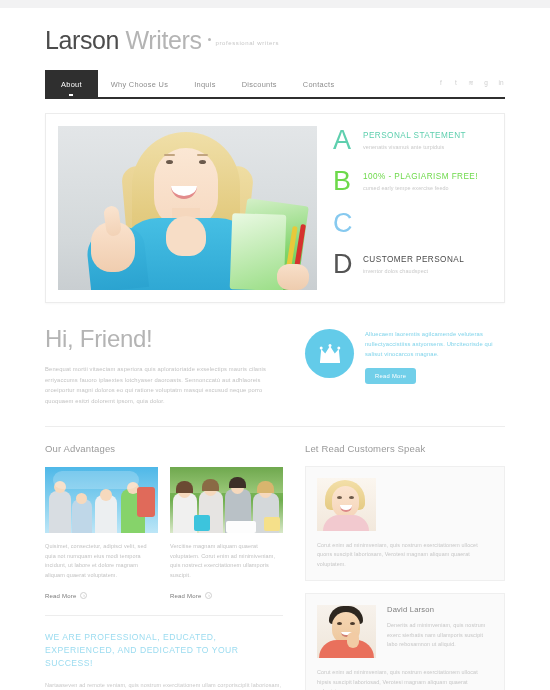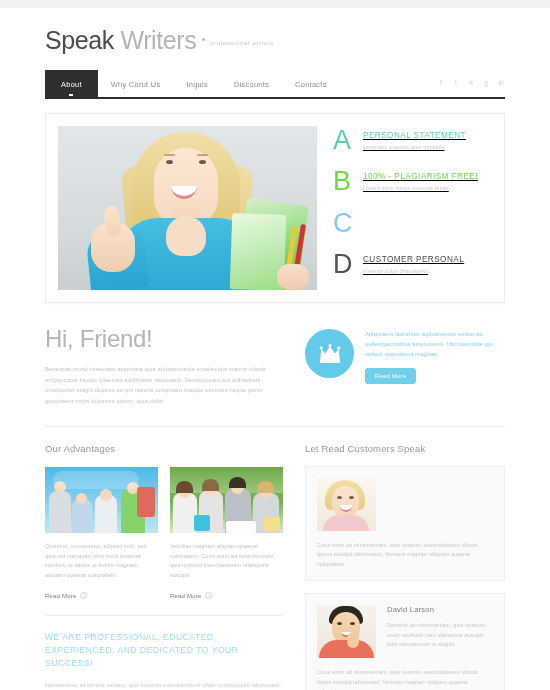--- a/index.html
+++ b/index.html
@@ -82,21 +82,21 @@
              background: #d6322e; transform: rotate(9deg); border-radius: 2px; }
   .hp-pen2 { position: absolute; right: 24px; bottom: 4px; width: 5px; height: 60px;
              background: #e8c93a; transform: rotate(9deg); border-radius: 2px; }
   .hp-hand2 { position: absolute; right: 8px; bottom: 0; width: 32px; height: 26px;
              background: linear-gradient(180deg,#f8dfc9,#eeccae); border-radius: 12px; }
 
   .hero-list { flex: 1; padding: 14px 12px 10px 4px; display: flex; flex-direction: column;
                justify-content: space-between; }
   .hl-row { display: flex; align-items: flex-start; gap: 11px; height: 40px; }
   .hl-letter { font-size: 27px; line-height: 25px; font-weight: 400; width: 19px; text-align: left; }
-  .hl-texts { padding-top: 3px; text-decoration: underline; }
+  .hl-texts { padding-top: 3px; }
   .hl-title { font-size: 8.2px; letter-spacing: 0.45px; line-height: 10px; }
   .hl-sub { font-size: 5.4px; color: #c9c9c9; line-height: 9px; margin-top: 2px; letter-spacing: 0.1px; }
 
   
   .greet-sec { display: flex; margin-top: 22px; gap: 22px; }
   .greet-left { width: 238px; }
   .greet-title { font-size: 24px; color: #4c4c4c; font-weight: 400; letter-spacing: -0.3px; }
   .greet-title span { color: #b4b4b4; }
   .greet-text { font-size: 5.8px; color: #c2c2c2; line-height: 10.5px; margin-top: 11px; letter-spacing: 0.15px; }
 
@@ -152,29 +152,29 @@
 <body>
 
 <div class="page">
 
   <div class="topbar"></div>
 
   <div class="wrap">
 
     <div class="header">
       <div class="logo">
-        <span>Speak</span>
+        <span>Larson</span>
         <span class="logo-2">Writers</span><span class="logo-dot"></span><span class="tagline">professional writers</span>
       </div>
     </div>
 
     <div class="navrow">
       <div class="nav">
         <div class="nav-item active">About</div>
-        <div class="nav-item">Why Corut Us</div>
+        <div class="nav-item">Why Choose Us</div>
         <div class="nav-item">Inquis</div>
         <div class="nav-item">Discounts</div>
         <div class="nav-item">Contacts</div>
       </div>
       <div class="social">
         <span class="social-icon">f</span>
         <span class="social-icon">t</span>
         <span class="social-icon">≋</span>
         <span class="social-icon">g</span>
         <span class="social-icon">in</span>

